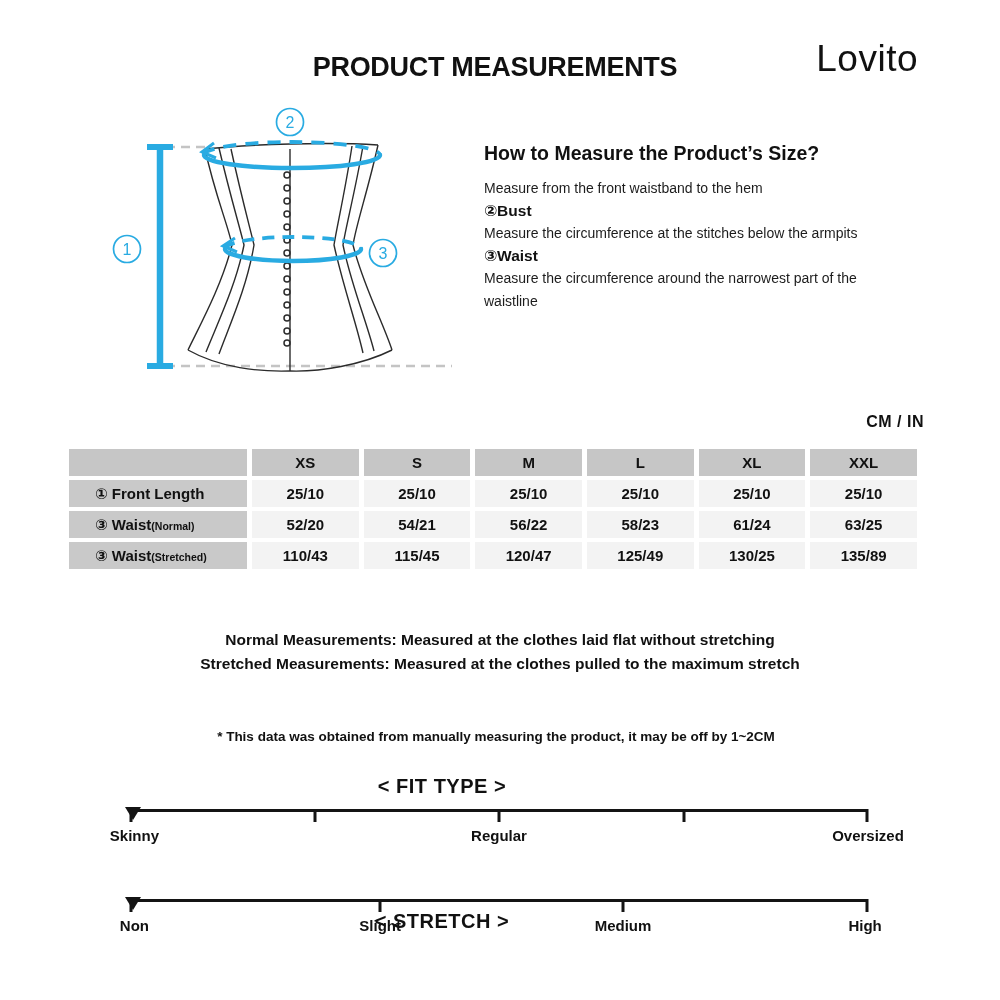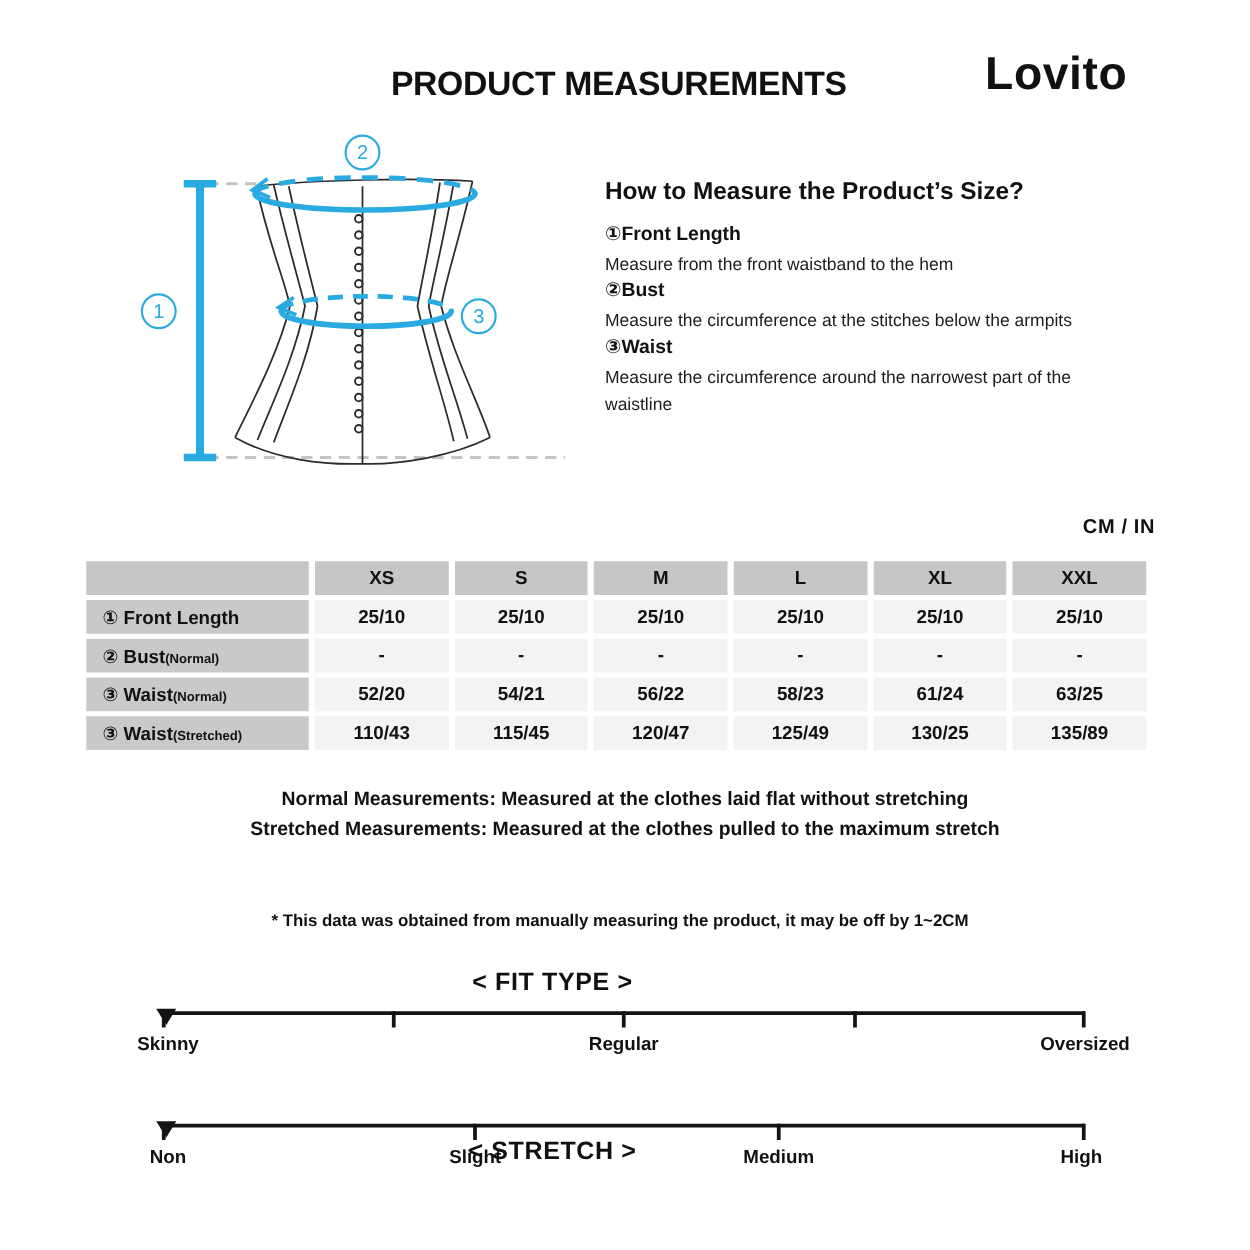--- a/index.html
+++ b/index.html
@@ -1,37 +1,37 @@
 <!DOCTYPE html>
 <html><head>
 <meta charset="utf-8">
 <style>
   html,body{margin:0;padding:0;background:#fff;}
   .page{position:relative;width:1000px;height:1000px;background:#ffffff;overflow:hidden;
         font-family:"Liberation Sans","DejaVu Sans",sans-serif;color:#111;}
 
   .page-title{position:absolute;top:52px;left:0;width:990px;text-align:center;
               font-size:27px;font-weight:bold;letter-spacing:-.3px;}
-  .brand{position:absolute;top:38px;right:98px;font-size:37px;font-weight:bold;letter-spacing:.5px;text-align:right;}
+  .brand{position:absolute;top:38px;right:82px;font-size:37px;font-weight:normal;letter-spacing:.5px;text-align:right;}
 
   .diagram{position:absolute;left:100px;top:100px;width:365px;height:300px;}
 
   .howto{position:absolute;left:484px;top:142px;width:412px;}
   .howto-heading{font-size:19.5px;font-weight:bold;margin:0 0 12px 0;}
   .howto-label{font-size:15.5px;font-weight:bold;line-height:22.5px;}
   .howto-desc{font-size:14px;line-height:22.5px;color:#1c1c1c;}
 
   .unit-label{position:absolute;top:413px;right:76px;font-size:16px;font-weight:bold;letter-spacing:.5px;}
 
   table.size-table{position:absolute;left:64px;top:445px;width:858px;
                    border-collapse:separate;border-spacing:5px 4px;table-layout:fixed;}
   .size-table th,.size-table td{height:27px;font-size:15px;font-weight:bold;
                    text-align:center;vertical-align:middle;padding:0;}
   .size-table th{background:#c6c6c6;}
-  .size-table td.rlabel{background:#c9c9c9;text-align:left;padding-left:13px;white-space:nowrap;}
+  .size-table td.rlabel{background:#c9c9c9;text-align:left;padding-left:26px;white-space:nowrap;}
   .size-table td.val{background:#f3f3f3;}
   .size-table td.rlabel .sub{font-size:10.5px;}
   .size-table th.corner{background:#c6c6c6;}
 
   .notes{position:absolute;top:628px;left:0;width:1000px;text-align:center;
          font-size:15.5px;font-weight:bold;line-height:24px;}
   .disclaimer{position:absolute;top:729px;left:0;width:992px;text-align:center;
               font-size:13.5px;font-weight:bold;}
 
   .scale-title{position:absolute;left:0;width:884px;text-align:center;
@@ -117,21 +117,20 @@
         <circle cx="190" cy="22" r="13.5" stroke="#29ABE2" stroke-width="1.7" fill="none"></circle>
         <text x="190" y="27.5">2</text>
         <circle cx="283" cy="153" r="13.5" stroke="#29ABE2" stroke-width="1.7" fill="none"></circle>
         <text x="283" y="158.5">3</text>
       </g>
     </svg>
   </div>
 
   <div class="howto">
     <div class="howto-heading">How to Measure the Product’s Size?</div>
-    <div class="howto-label">①Front Length</div>
     <div class="howto-desc">Measure from the front waistband to the hem</div>
     <div class="howto-label">②Bust</div>
     <div class="howto-desc">Measure the circumference at the stitches below the armpits</div>
     <div class="howto-label">③Waist</div>
     <div class="howto-desc">Measure the circumference around the narrowest part of the waistline</div>
   </div>
 
   <div class="unit-label">CM / IN</div>
 
   <table class="size-table">
@@ -157,29 +156,20 @@
     <tr>
       <td class="rlabel"><span>① Front Length</span><span class="sub"></span></td>
       <td class="val">25/10</td>
       <td class="val">25/10</td>
       <td class="val">25/10</td>
       <td class="val">25/10</td>
       <td class="val">25/10</td>
       <td class="val">25/10</td>
     </tr>
     <tr>
-      <td class="rlabel"><span>② Bust</span><span class="sub">(Normal)</span></td>
-      <td class="val">-</td>
-      <td class="val">-</td>
-      <td class="val">-</td>
-      <td class="val">-</td>
-      <td class="val">-</td>
-      <td class="val">-</td>
-    </tr>
-    <tr>
       <td class="rlabel"><span>③ Waist</span><span class="sub">(Normal)</span></td>
       <td class="val">52/20</td>
       <td class="val">54/21</td>
       <td class="val">56/22</td>
       <td class="val">58/23</td>
       <td class="val">61/24</td>
       <td class="val">63/25</td>
     </tr>
     <tr>
       <td class="rlabel"><span>③ Waist</span><span class="sub">(Stretched)</span></td>

